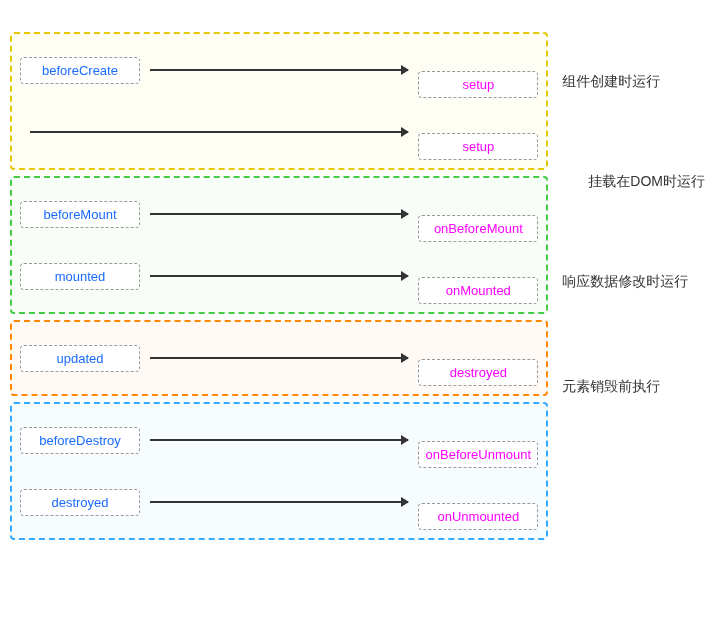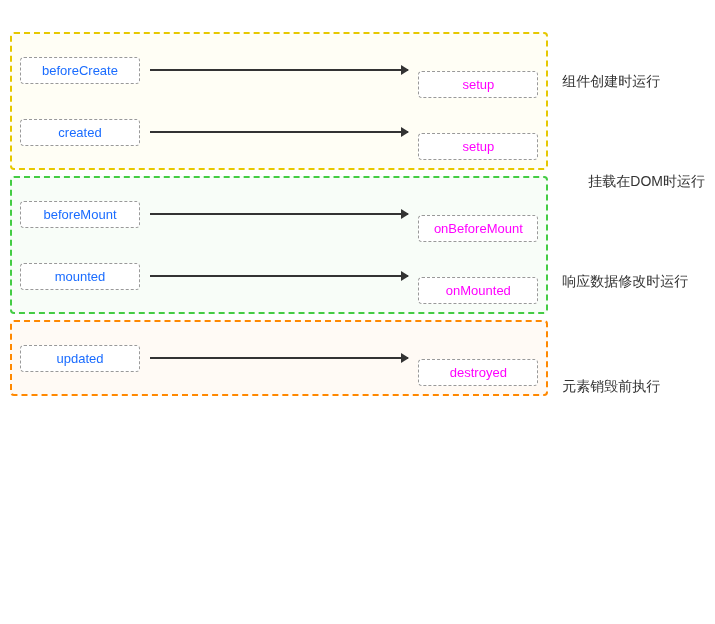--- a/index.html
+++ b/index.html
@@ -141,21 +141,20 @@
 
   <div class="group group-yellow">
         <div class="lifecycle-row">
           <div class="hook-box vue2-hook">beforeCreate</div>
           <div class="arrow-container">
             <div class="arrow-line"></div>
           </div>
           <div class="hook-box vue3-hook">setup</div>
         </div>
         <div class="lifecycle-row">
-          <div class="hook-box vue2-hook">created</div>
           <div class="arrow-container">
             <div class="arrow-line"></div>
           </div>
           <div class="hook-box vue3-hook">setup</div>
         </div>
       </div>
       <div class="group group-green">
         <div class="lifecycle-row">
           <div class="hook-box vue2-hook">beforeMount</div>
           <div class="arrow-container">
@@ -171,20 +170,36 @@
           <div class="hook-box vue3-hook">onMounted</div>
         </div>
       </div>
       <div class="group group-orange">
         <div class="lifecycle-row">
           <div class="hook-box vue2-hook">updated</div>
           <div class="arrow-container">
             <div class="arrow-line"></div>
           </div>
           <div class="hook-box vue3-hook">destroyed</div>
+        </div>
+      </div>
+      <div class="group group-blue">
+        <div class="lifecycle-row">
+          <div class="hook-box vue2-hook">beforeDestroy</div>
+          <div class="arrow-container">
+            <div class="arrow-line"></div>
+          </div>
+          <div class="hook-box vue3-hook">onBeforeUnmount</div>
+        </div>
+        <div class="lifecycle-row">
+          <div class="hook-box vue2-hook">destroyed</div>
+          <div class="arrow-container">
+            <div class="arrow-line"></div>
+          </div>
+          <div class="hook-box vue3-hook">onUnmounted</div>
         </div>
       </div>
     </div>
   <div class="labels-area" id="labels-area">
 
   <div class="label-group-1">
         <span class="group-label">组件创建时运行</span>
       </div>
       <div class="label-group-2">
         <span class="group-label">挂载在DOM时运行</span>

